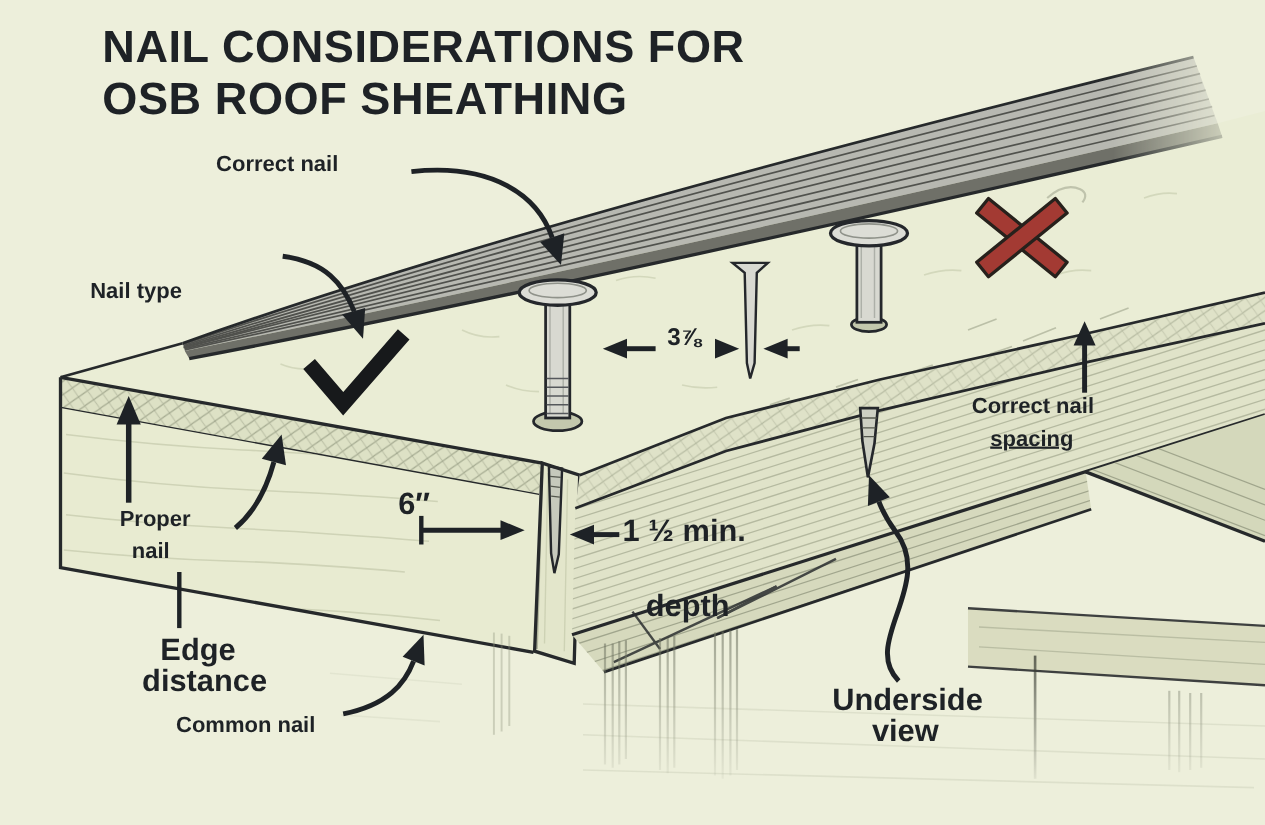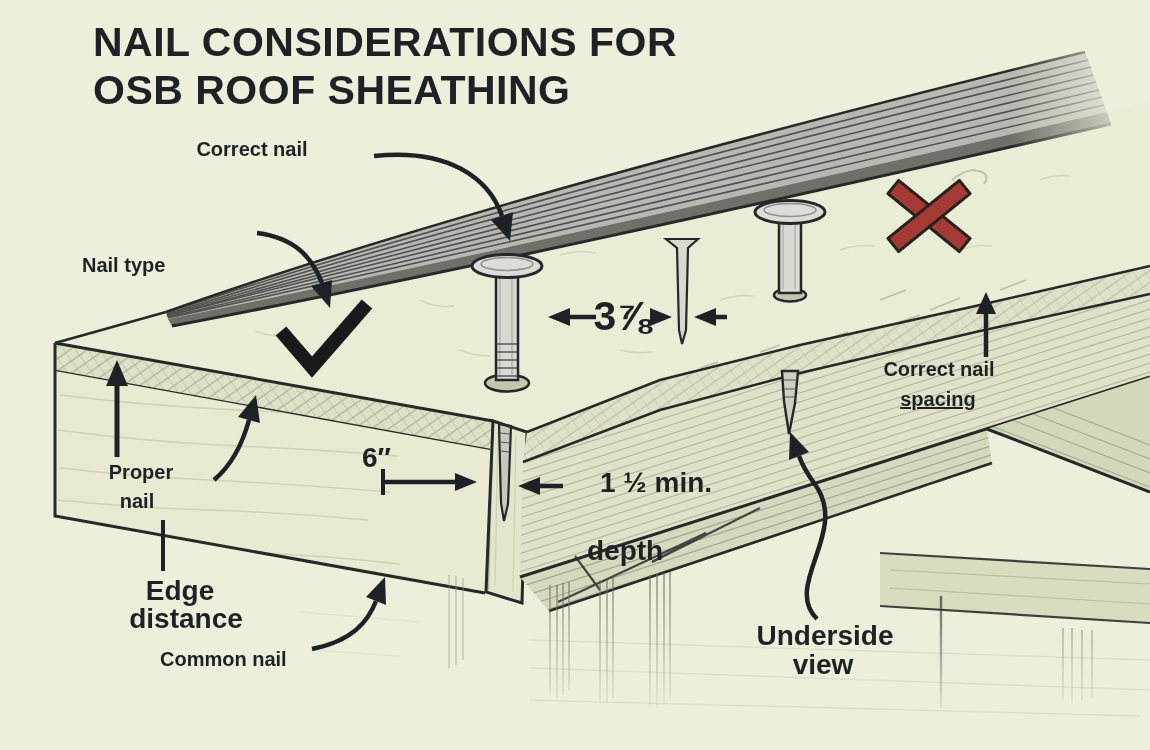--- a/index.html
+++ b/index.html
@@ -6,21 +6,21 @@
   #stage{position:relative;width:1150px;height:750px;overflow:hidden;background:#edefdb;
          font-family:"Liberation Sans",sans-serif;}
   #art{position:absolute;left:0;top:0;}
   .lbl{position:absolute;font-weight:bold;color:#1e2226;line-height:1;white-space:nowrap;
        font-family:"Liberation Sans",sans-serif;}
   .ctr{transform:translateX(-50%);}
   .title{font-size:41px;letter-spacing:.5px;}
   .big{font-size:20px;}
   .med{font-size:28px;}
   .dim{font-size:28px;}
-  .dimbig{font-size:41px;}
+  .dimbig{font-size:22px;}
 </style>
 </head>
 <body>
 
 <div id="stage">
 
 <svg id="art" width="1150" height="750" viewBox="0 0 1150 750">
   <defs>
     <pattern id="xh" width="14" height="14" patternUnits="userSpaceOnUse" patternTransform="rotate(10)">
       <path d="M0,14 L14,0" stroke="#8f957c" stroke-width="1.1" opacity=".7"></path>
@@ -333,16 +333,16 @@
 <div class="lbl big" style="left:160px;top:649px;">Common nail</div>
 
 <div class="lbl med ctr" style="left:825px;top:622px;">Underside</div>
 <div class="lbl med ctr" style="left:823px;top:651px;">view</div>
 
 <div class="lbl big ctr" style="left:939px;top:359px;">Correct nail</div>
 <div class="lbl big ctr" style="left:938px;top:389px;text-decoration:underline;">spacing</div>
 
 <div class="lbl dimbig ctr" style="left:622px;top:296px;">3⅞</div>
 <div class="lbl dim" style="left:362px;top:444px;">6″</div>
-<div class="lbl dim" style="left:600px;top:469px;text-align:right;">1 ½ min.</div>
+<div class="lbl dim" style="left:566px;top:469px;text-align:right;">1 ½ min.</div>
 <div class="lbl dim" style="left:587px;top:497px;margin-top:40px;">depth</div>
 
 </div>
 
 </body></html>

